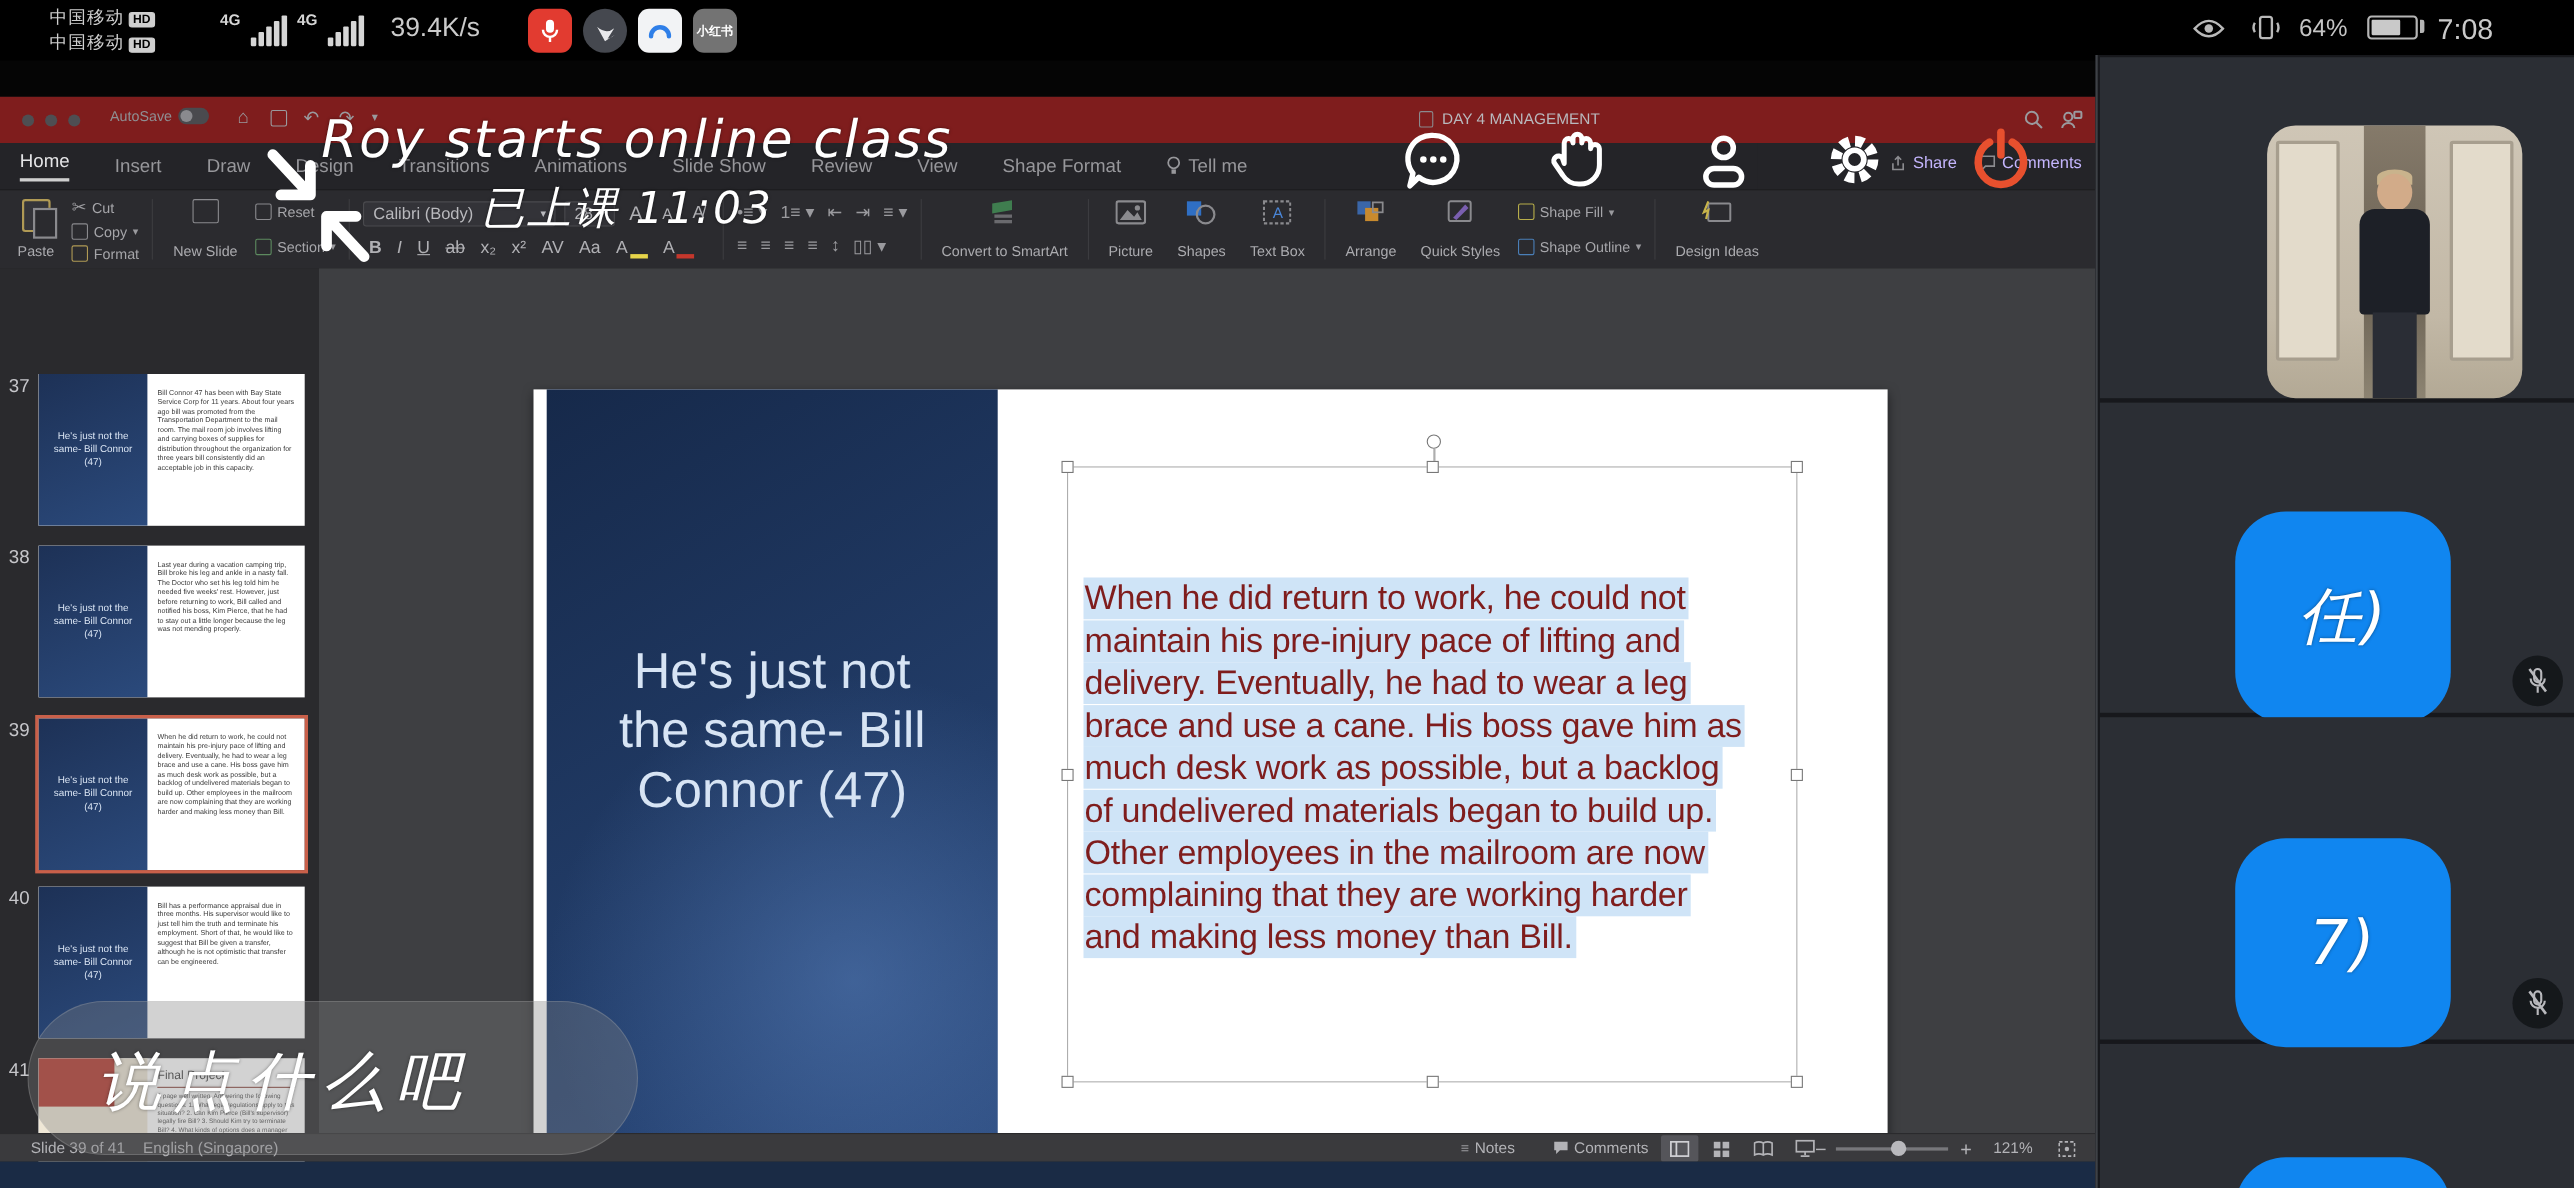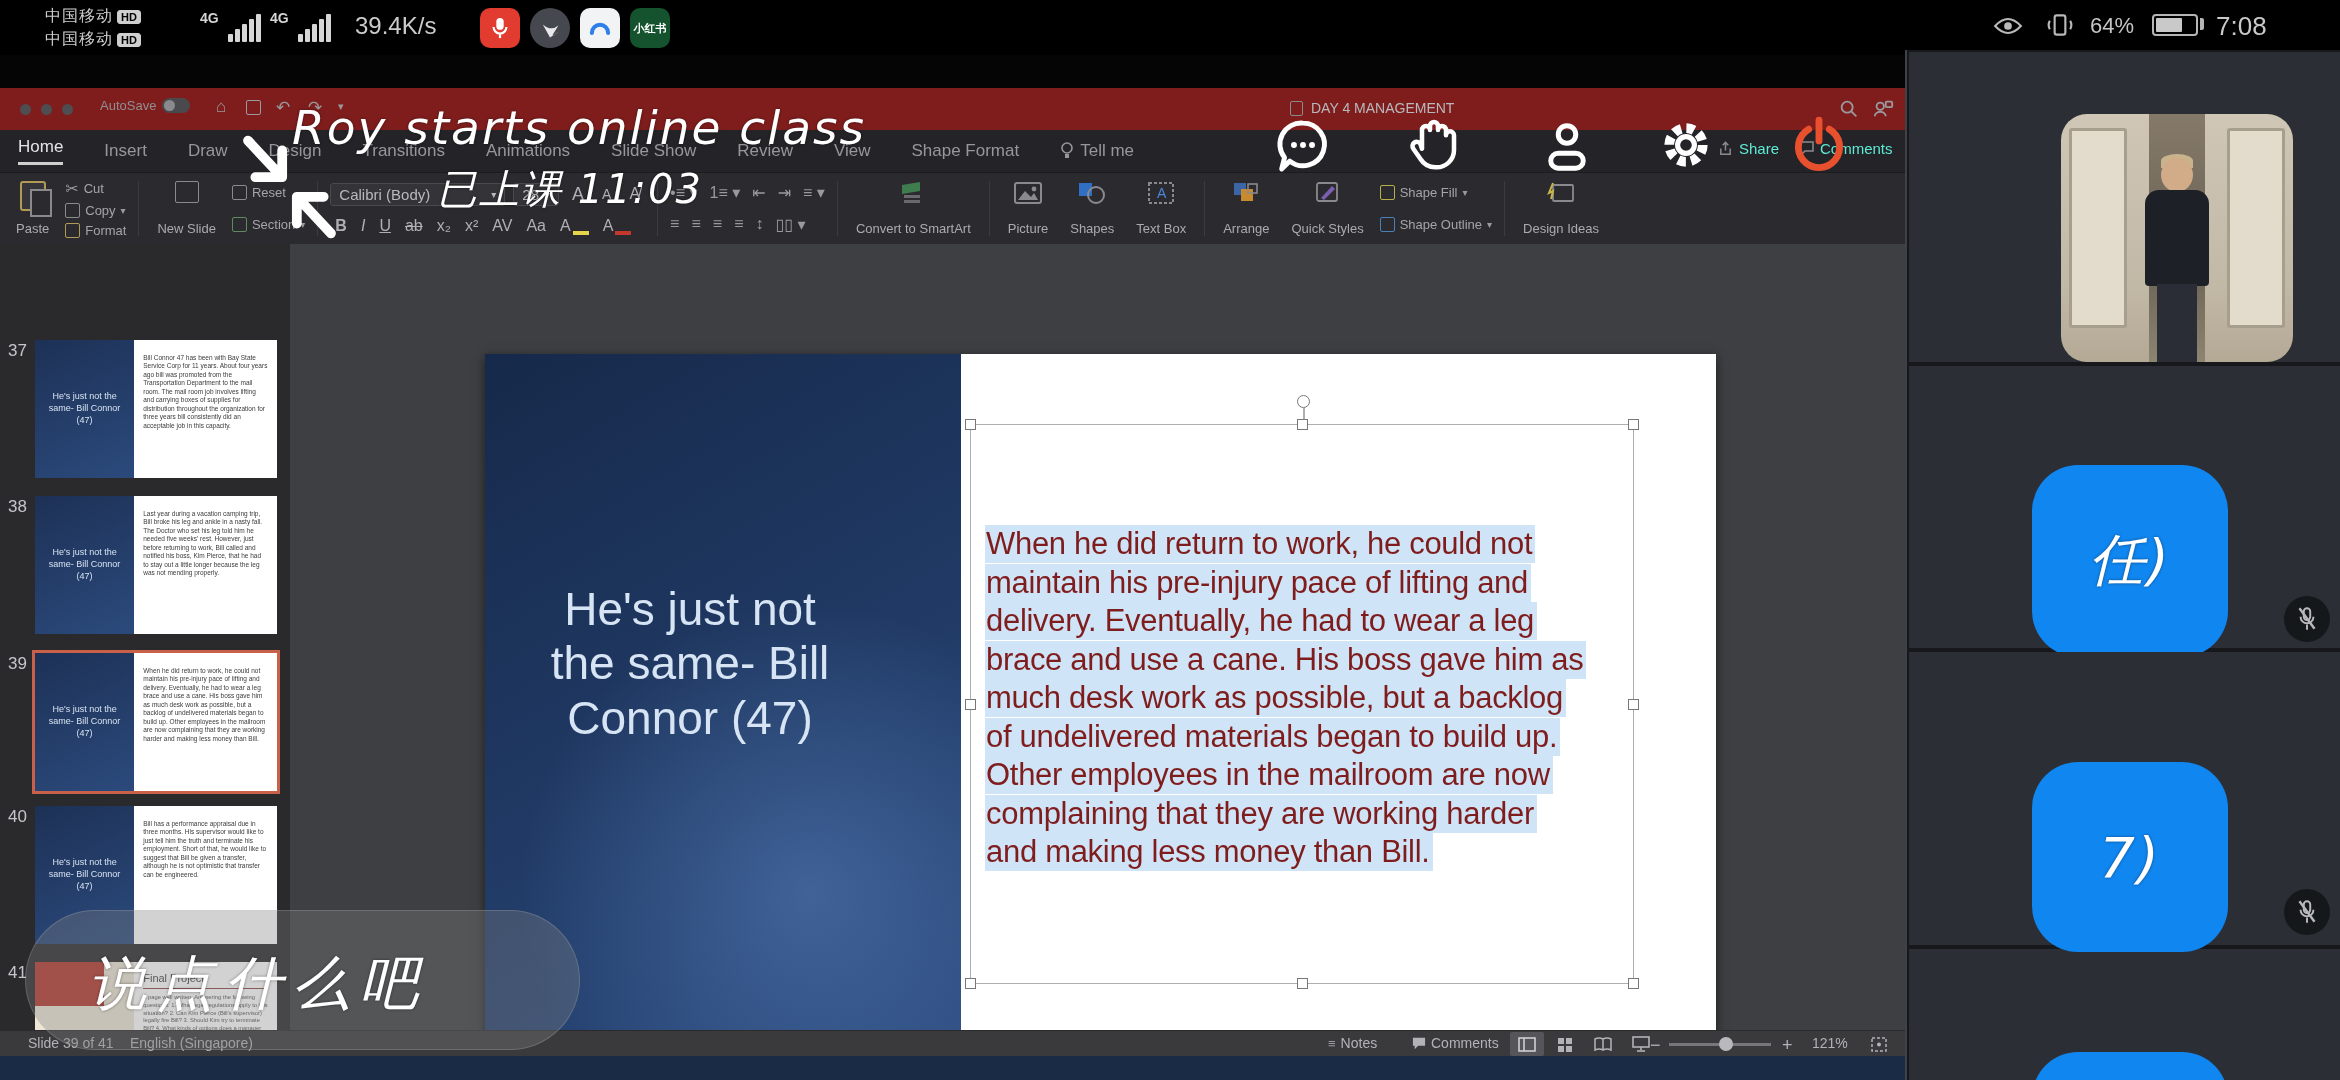--- a/index.html
+++ b/index.html
@@ -25,21 +25,21 @@
   .toggle-pill { width:28px; height:15px; border-radius:8px; background:#4a4a4e; position:relative; }
   .toggle-pill::after { content:""; position:absolute; left:2px; top:2px; width:11px; height:11px; border-radius:50%; background:#8a8a8e; }
   .tb-glyph { color:#9a9a9e; font-size:17px; }
   #win-title { position:absolute; left:1290px; top:12px; color:#b9b9bd; font-size:14px; display:flex; gap:8px; align-items:center; }
   .doc-ic { width:13px; height:15px; border:1.5px solid #8a8a8e; border-radius:2px; }
 
   #tabsrow { position:absolute; left:0; top:42px; width:1598px; height:42px; background:#242428; display:flex; align-items:center; gap:41px; padding-left:18px; }
   .tab { color:#97979b; font-size:17px; white-space:nowrap; }
   .tab.active { color:#e4e4e6; border-bottom:3px solid #cfcfcf; padding-bottom:5px; }
   .tellme { display:flex; align-items:center; gap:6px; color:#97979b; font-size:17px; }
-  .tr-btn { position:absolute; top:10px; display:flex; gap:6px; align-items:center; color:#5eead4; font-size:15px; }
+  .tr-btn { position:absolute; top:10px; display:flex; gap:6px; align-items:center; color:#c4b5fd; font-size:15px; }
 
   #ribbon { position:absolute; left:0; top:84px; width:1905px; height:72px; background:#2b2b2f; border-top:1px solid #1c1c1f; display:flex; align-items:stretch; gap:10px; padding:4px 10px; }
   .rdiv { width:1px; background:#3c3c40; margin:4px 2px; }
   .bigbtn { display:flex; flex-direction:column; align-items:center; justify-content:space-between; padding:4px 6px; color:#ababaf; font-size:13px; text-align:center; line-height:1.05; }
   .stack { display:flex; flex-direction:column; justify-content:space-around; }
   .rsmall { display:flex; align-items:center; gap:5px; color:#a5a5a9; font-size:13px; white-space:nowrap; }
   .ic-box { display:inline-block; width:15px; height:15px; border:1.5px solid #8a8a8e; border-radius:2px; position:relative; }
   .ic-clipboard { width:26px; height:30px; border:2px solid #b09a55; border-radius:3px; position:relative; background:#35353a; }
   .ic-clipboard::after { content:""; position:absolute; right:-8px; top:6px; width:18px; height:24px; border:2px solid #8a8a8e; background:#2b2b2f; }
   .fontbox { display:flex; align-items:center; gap:6px; border:1px solid #4a4a4e; border-radius:3px; background:#333338; color:#b9b9bd; font-size:15px; padding:2px 8px; }
@@ -57,21 +57,21 @@
   .th-left41 { width:41%; background:#efe7d6; position:relative; }
   .th-left41 .red { position:absolute; left:0; top:0; width:70%; height:32%; background:#b5392e; }
   .th-left41 .pen { position:absolute; left:10%; bottom:0; width:80%; height:40%; background:radial-gradient(ellipse at 40% 80%, #8c857a 0%, transparent 65%); }
   .th-r41 { flex:1; padding:10px 9px 6px 9px; overflow:hidden; }
   .th-r41 .ft { font-size:11px; color:#444; border-bottom:1.5px solid #8c4a42; padding-bottom:4px; margin-bottom:5px; }
   .th-r41 .fb { font-size:5.8px; color:#555; line-height:1.35; }
 
   
   #editor { position:absolute; left:290px; top:156px; width:1615px; height:874px; background:#3e3f42; }
   #slide { position:absolute; left:195px; top:110px; width:1231px; height:689px; background:#fff; box-shadow:0 3px 10px rgba(0,0,0,0.55); }
-  #slide-left { position:absolute; left:0; top:0; width:476px; height:689px;
+  #slide-left { position:absolute; left:12px; top:0; width:410px; height:689px;
     background: radial-gradient(circle at 68% 78%, rgba(90,130,190,0.5) 0%, rgba(90,130,190,0) 46%), linear-gradient(150deg,#16294a 0%, #24406e 70%, #2c4b7e 100%); }
   #slide-title { position:absolute; left:0; top:228px; width:410px; text-align:center; color:#d7e4f4; font-size:46px; line-height:1.18; }
   #textbox { position:absolute; left:485px; top:70px; width:664px; height:560px; border:1.5px solid #aeaeae; }
   .hdl { position:absolute; width:11px; height:11px; background:#fff; border:1.5px solid #777; }
   .rot-hdl { position:absolute; left:326px; top:-30px; width:13px; height:13px; border-radius:50%; background:#fff; border:1.5px solid #777; }
   .rot-stem { position:absolute; left:332px; top:-17px; width:1.5px; height:17px; background:#aeaeae; }
   #body-lines { position:absolute; left:14px; top:100px; }
   #body-lines div { font-size:31px; line-height:38.5px; color:#7f1d1d; letter-spacing:-0.3px; white-space:nowrap; }
   #body-lines div span { background:#cfe4f7; padding:1px 3px 2px 1px; }
   #notes-panel { position:absolute; left:0; top:802px; width:1615px; height:72px; background:#2c2c2f; border-top:1px solid #202023; }
@@ -149,21 +149,21 @@
     <div class="app-ic" style="left:530px; background:#45484f; border-radius:50%;">
       <svg width="24" height="24" viewBox="0 0 40 40">
           <path d="M8 14 Q22 26 34 16 L24 32 Q30 31 35 26 L20 36 Z" fill="#e9e9ec"></path>
         </svg>
     </div>
     <div class="app-ic" style="left:580px; background:#f2f3f5;">
       <svg width="26" height="26" viewBox="0 0 32 32">
           <path d="M6 22 a10 10 0 1 1 20 0" fill="none" stroke="#2f7fe8" stroke-width="5" stroke-linecap="round"></path>
         </svg>
     </div>
-    <div class="app-ic" style="left:630px; background:#14532d;">
+    <div class="app-ic" style="left:630px; background:#737373;">
       <span style="color:#fff; font-size:11px; font-weight:bold;">小红书</span>
     </div>
 
     <span class="abs" style="left:1993px; top:14px;">
       <svg width="30" height="24" viewBox="0 0 28 20">
           <path d="M2 10 Q14 -3 26 10 Q14 23 2 10 Z" fill="none" stroke="#b9b9b9" stroke-width="2"></path>
           <circle cx="14" cy="10" r="3.6" fill="#b9b9b9"></circle>
         </svg>
     </span>
     <span class="abs" style="left:2045px; top:12px;">

